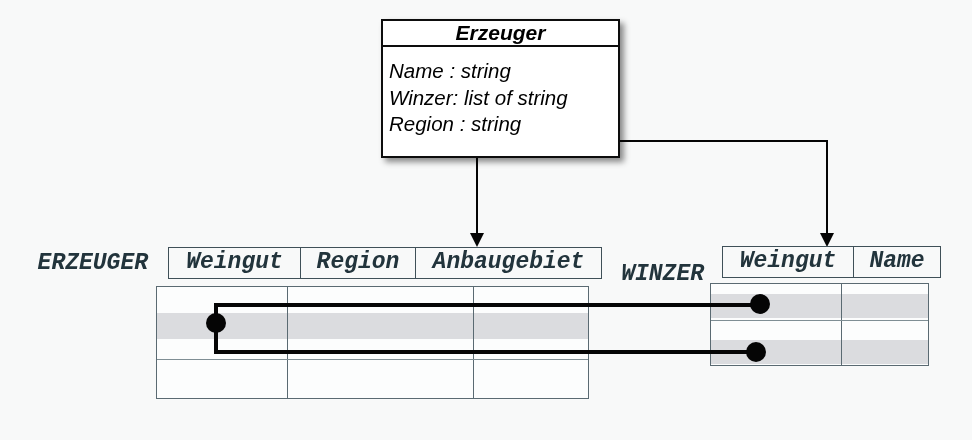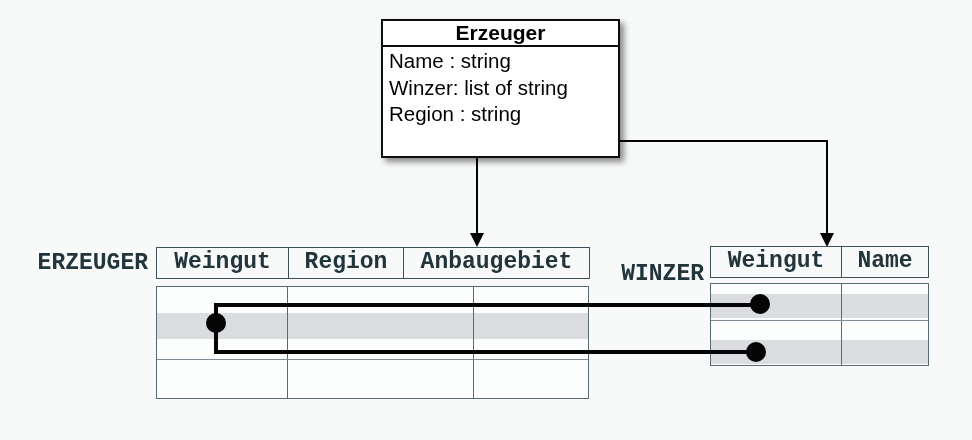--- a/index.html
+++ b/index.html
@@ -13,37 +13,37 @@
     --box-border: #0d0d0d;
     --box-bg: #ffffff;
   }
   html,body{margin:0;padding:0;}
   body{
     width:972px;height:440px;
     background:var(--bg);
     font-family:"Liberation Sans", sans-serif;
     overflow:hidden;
   }
-  .canvas{position:relative;width:972px;height:312px;background:var(--bg);}
+  .canvas{position:relative;width:972px;height:312px;background:var(--bg);font-style:italic;}
 
   
   .class-box{
     position:absolute;left:381px;top:19px;width:239px;height:139px;
     box-sizing:border-box;
     background:var(--box-bg);
     border:2.5px solid var(--box-border);
     box-shadow:4px 4px 6px rgba(0,0,0,0.45);
     overflow:hidden;
     z-index:3;
   }
   .class-title{
     text-align:center;font-weight:bold;font-size:21px;line-height:24px;
     color:#000;border-bottom:2.5px solid var(--box-border);
   }
-  .class-attrs{padding:1px 6px 3px 6px;}
+  .class-attrs{padding:11px 6px 3px 6px;}
   .class-attr{font-size:20.5px;line-height:26.5px;color:#000;white-space:nowrap;}
 
   
   .vline{position:absolute;background:var(--connector);}
   .hline{position:absolute;background:var(--connector);}
   .arrowhead-down{
     position:absolute;width:0;height:0;
     border-left:7px solid transparent;border-right:7px solid transparent;
     border-top:14px solid var(--connector);
   }
@@ -58,21 +58,21 @@
     position:absolute;height:32px;line-height:32px;text-align:right;
     font-family:"Liberation Mono","DejaVu Sans Mono",monospace;
     font-weight:bold;font-size:23px;color:var(--table-text);white-space:nowrap;
   }
   #erzeuger-label{left:28px;top:247px;width:120px;}
   #winzer-label{left:596px;top:258px;width:108px;}
 
   
   .header-table{
     position:absolute;display:flex;box-sizing:border-box;
-    border:1.5px solid var(--table-border);background:var(--bg);
+    border:1.5px solid var(--table-border);background:var(--bg);margin-left:12px;
   }
   .header-cell{
     box-sizing:border-box;text-align:center;
     font-family:"Liberation Mono","DejaVu Sans Mono",monospace;
     font-weight:bold;font-size:23px;line-height:29px;color:var(--table-text);
     white-space:nowrap;overflow:hidden;
   }
   .header-cell + .header-cell{border-left:1.5px solid var(--table-border);}
   #erzeuger-header{left:156px;top:247px;width:434px;height:32px;}
   #erzeuger-header .c0{width:131px;}

